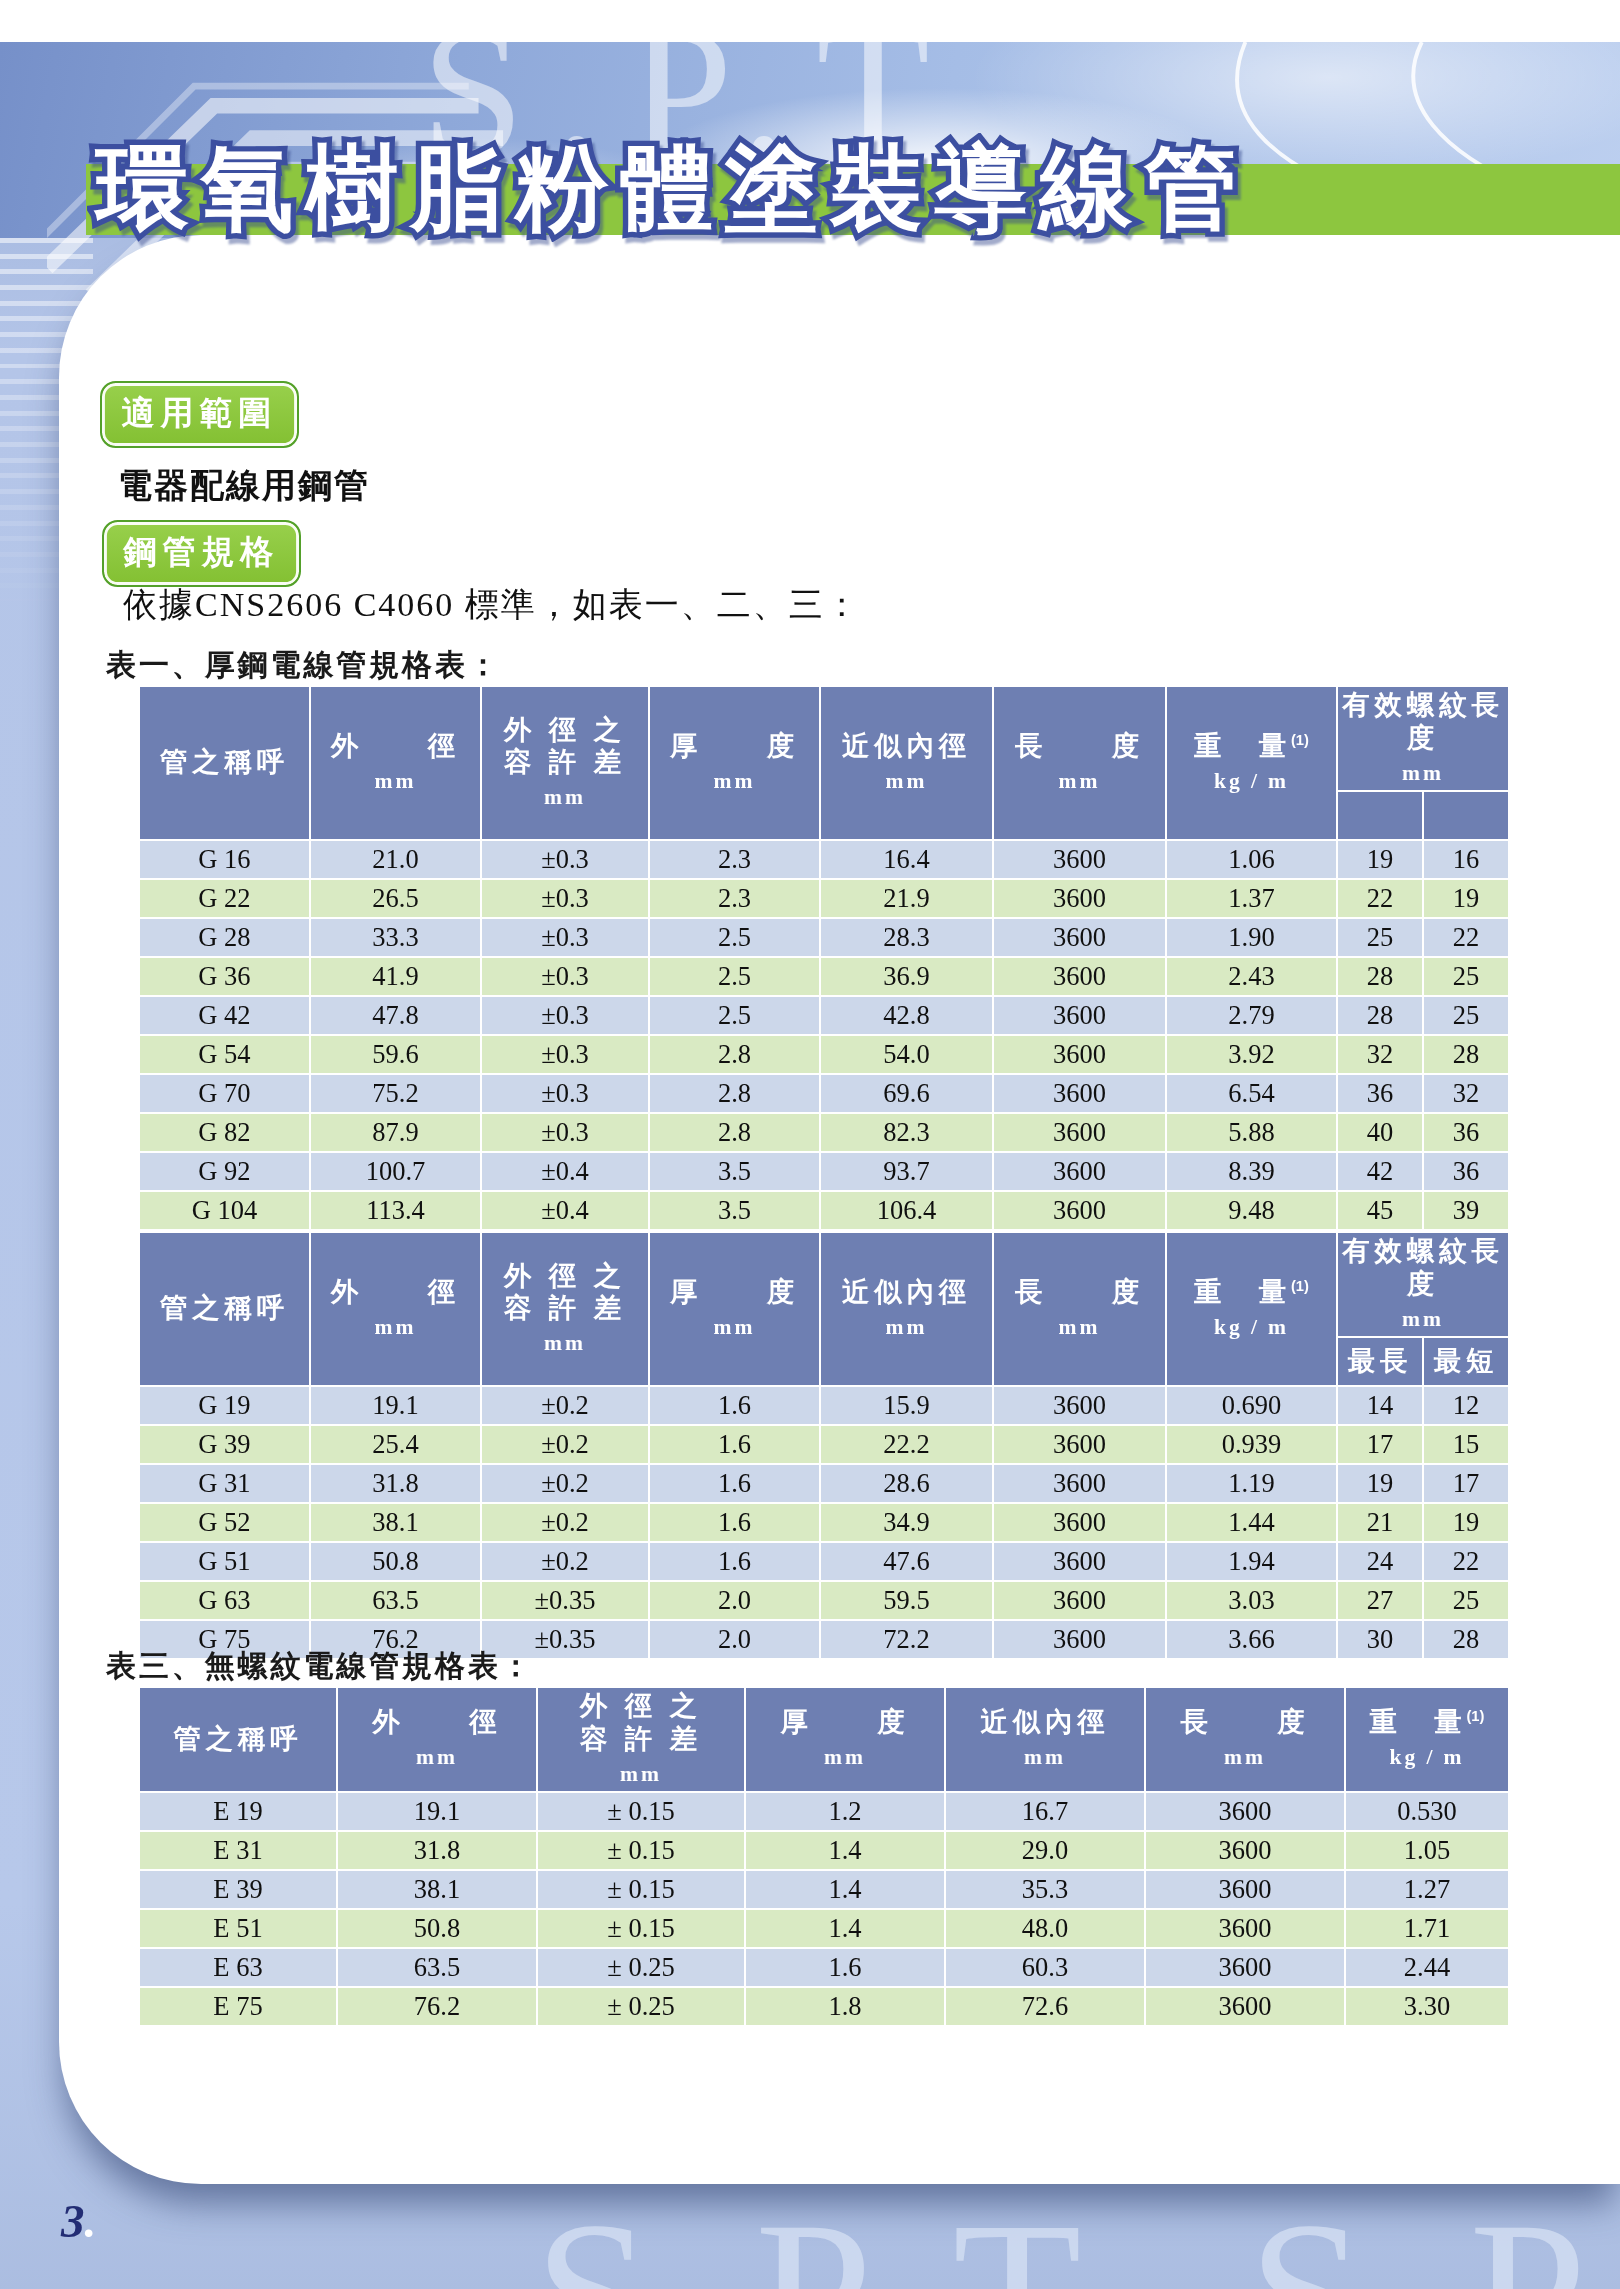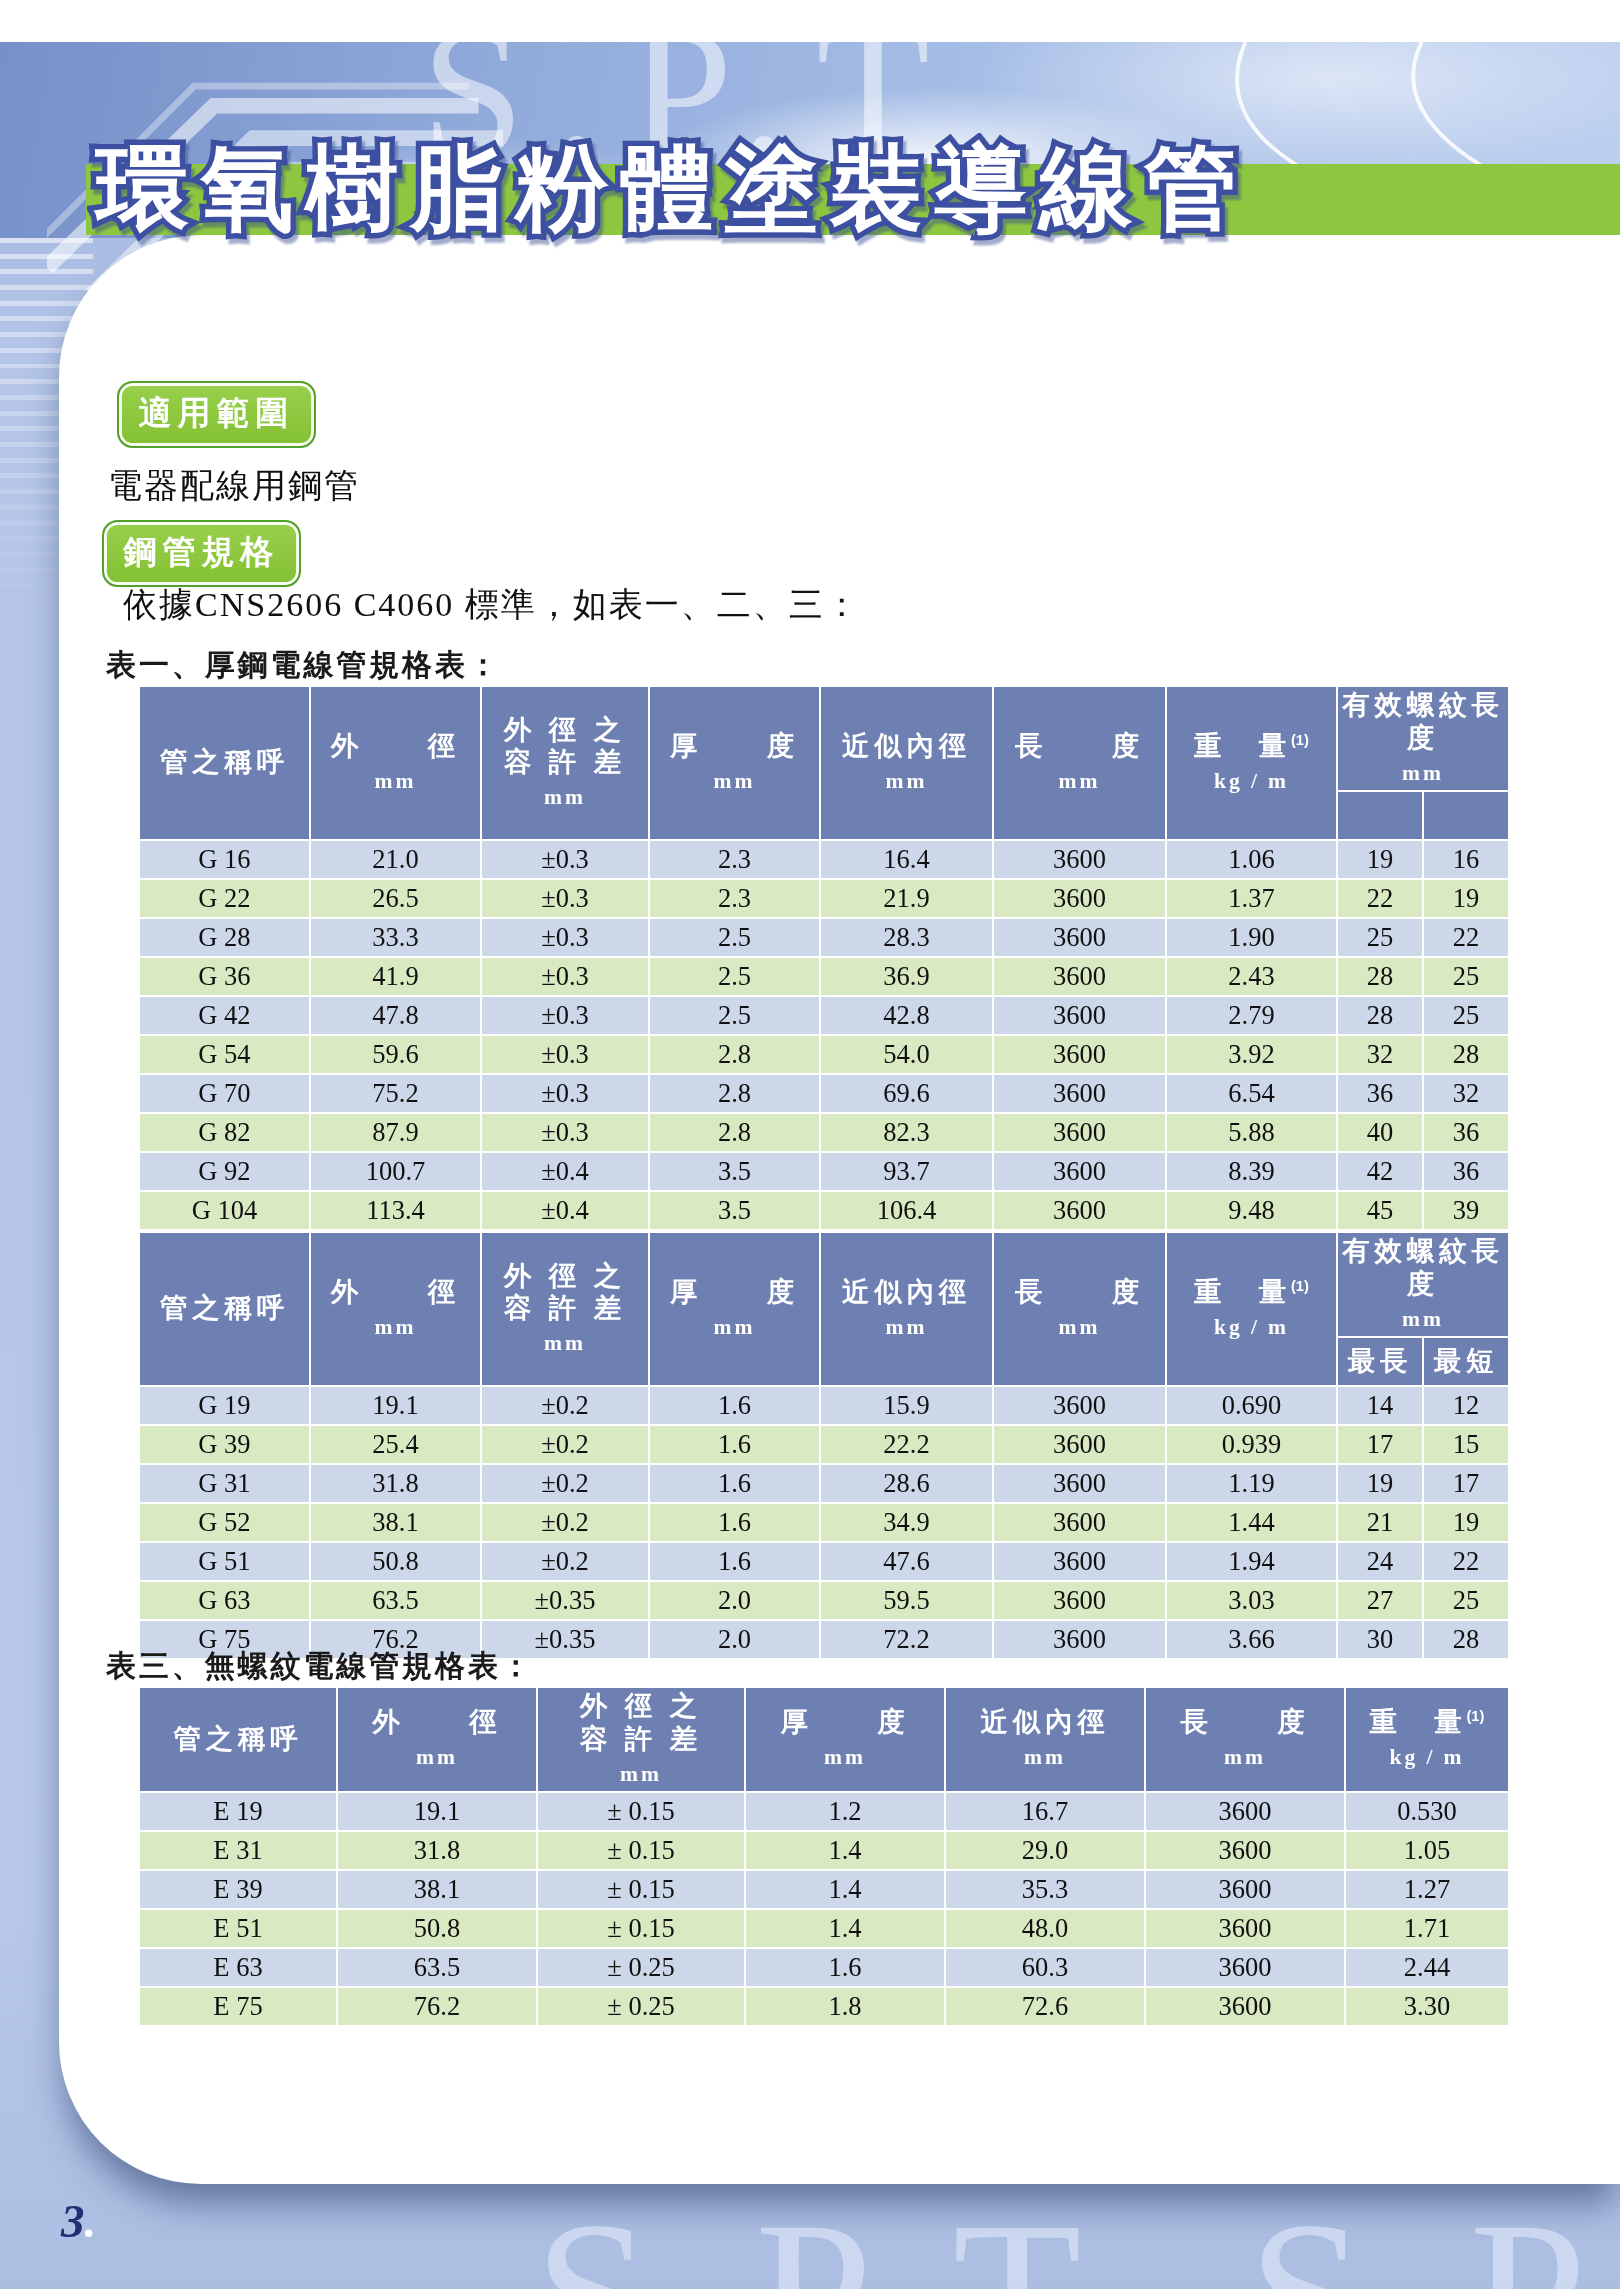--- a/index.html
+++ b/index.html
@@ -27,25 +27,25 @@
          -webkit-text-stroke:10.8px #3c4fa0;paint-order:stroke fill;
          filter:drop-shadow(3.9px 5.9px 1px rgba(50,70,140,.45));}
   
   .card{position:absolute;left:59px;right:0;top:193px;bottom:148px;background:#fff;
         border-radius:142px 0 0 142px;box-shadow:0 25.5px 35px -5.9px rgba(38,56,104,.55);}
   
   .badge{position:absolute;z-index:2;background:linear-gradient(180deg,#98d04c,#83c032);
          border:2.9px solid #53a02a;box-shadow:inset 0 0 0 2.9px rgba(255,255,255,.95);
          border-radius:15.7px;color:#fff;font:bold 33px "Liberation Sans",sans-serif;
          letter-spacing:5.9px;padding:7.8px 19.6px 9.8px;white-space:nowrap;}
-  .badge1{left:117px;top:339px;}
+  .badge1{left:100px;top:339px;}
   .badge2{left:102px;top:478px;}
   .para{position:absolute;z-index:2;margin:0;color:#111;
         font:34px "Liberation Serif",serif;letter-spacing:2px;white-space:nowrap;}
-  .p1{left:108px;top:421px;}
+  .p1{left:118px;top:421px;font-weight:bold;}
   .p2{left:123px;top:540px;}
   .caption{position:absolute;z-index:2;color:#1a1a1a;font:bold 30px "Liberation Sans",sans-serif;
            letter-spacing:2.9px;white-space:nowrap;}
   .cap1{left:106px;top:603px;}
   .cap2{left:106px;top:1149px;}
   .cap3{left:106px;top:1604px;}
   
   table.spec{position:absolute;z-index:2;left:138px;width:1372px;border-collapse:separate;
              border-spacing:2.9px;table-layout:fixed;}
   .t1{top:643px;} .t2{top:1189px;} .t3{top:1644px;}

